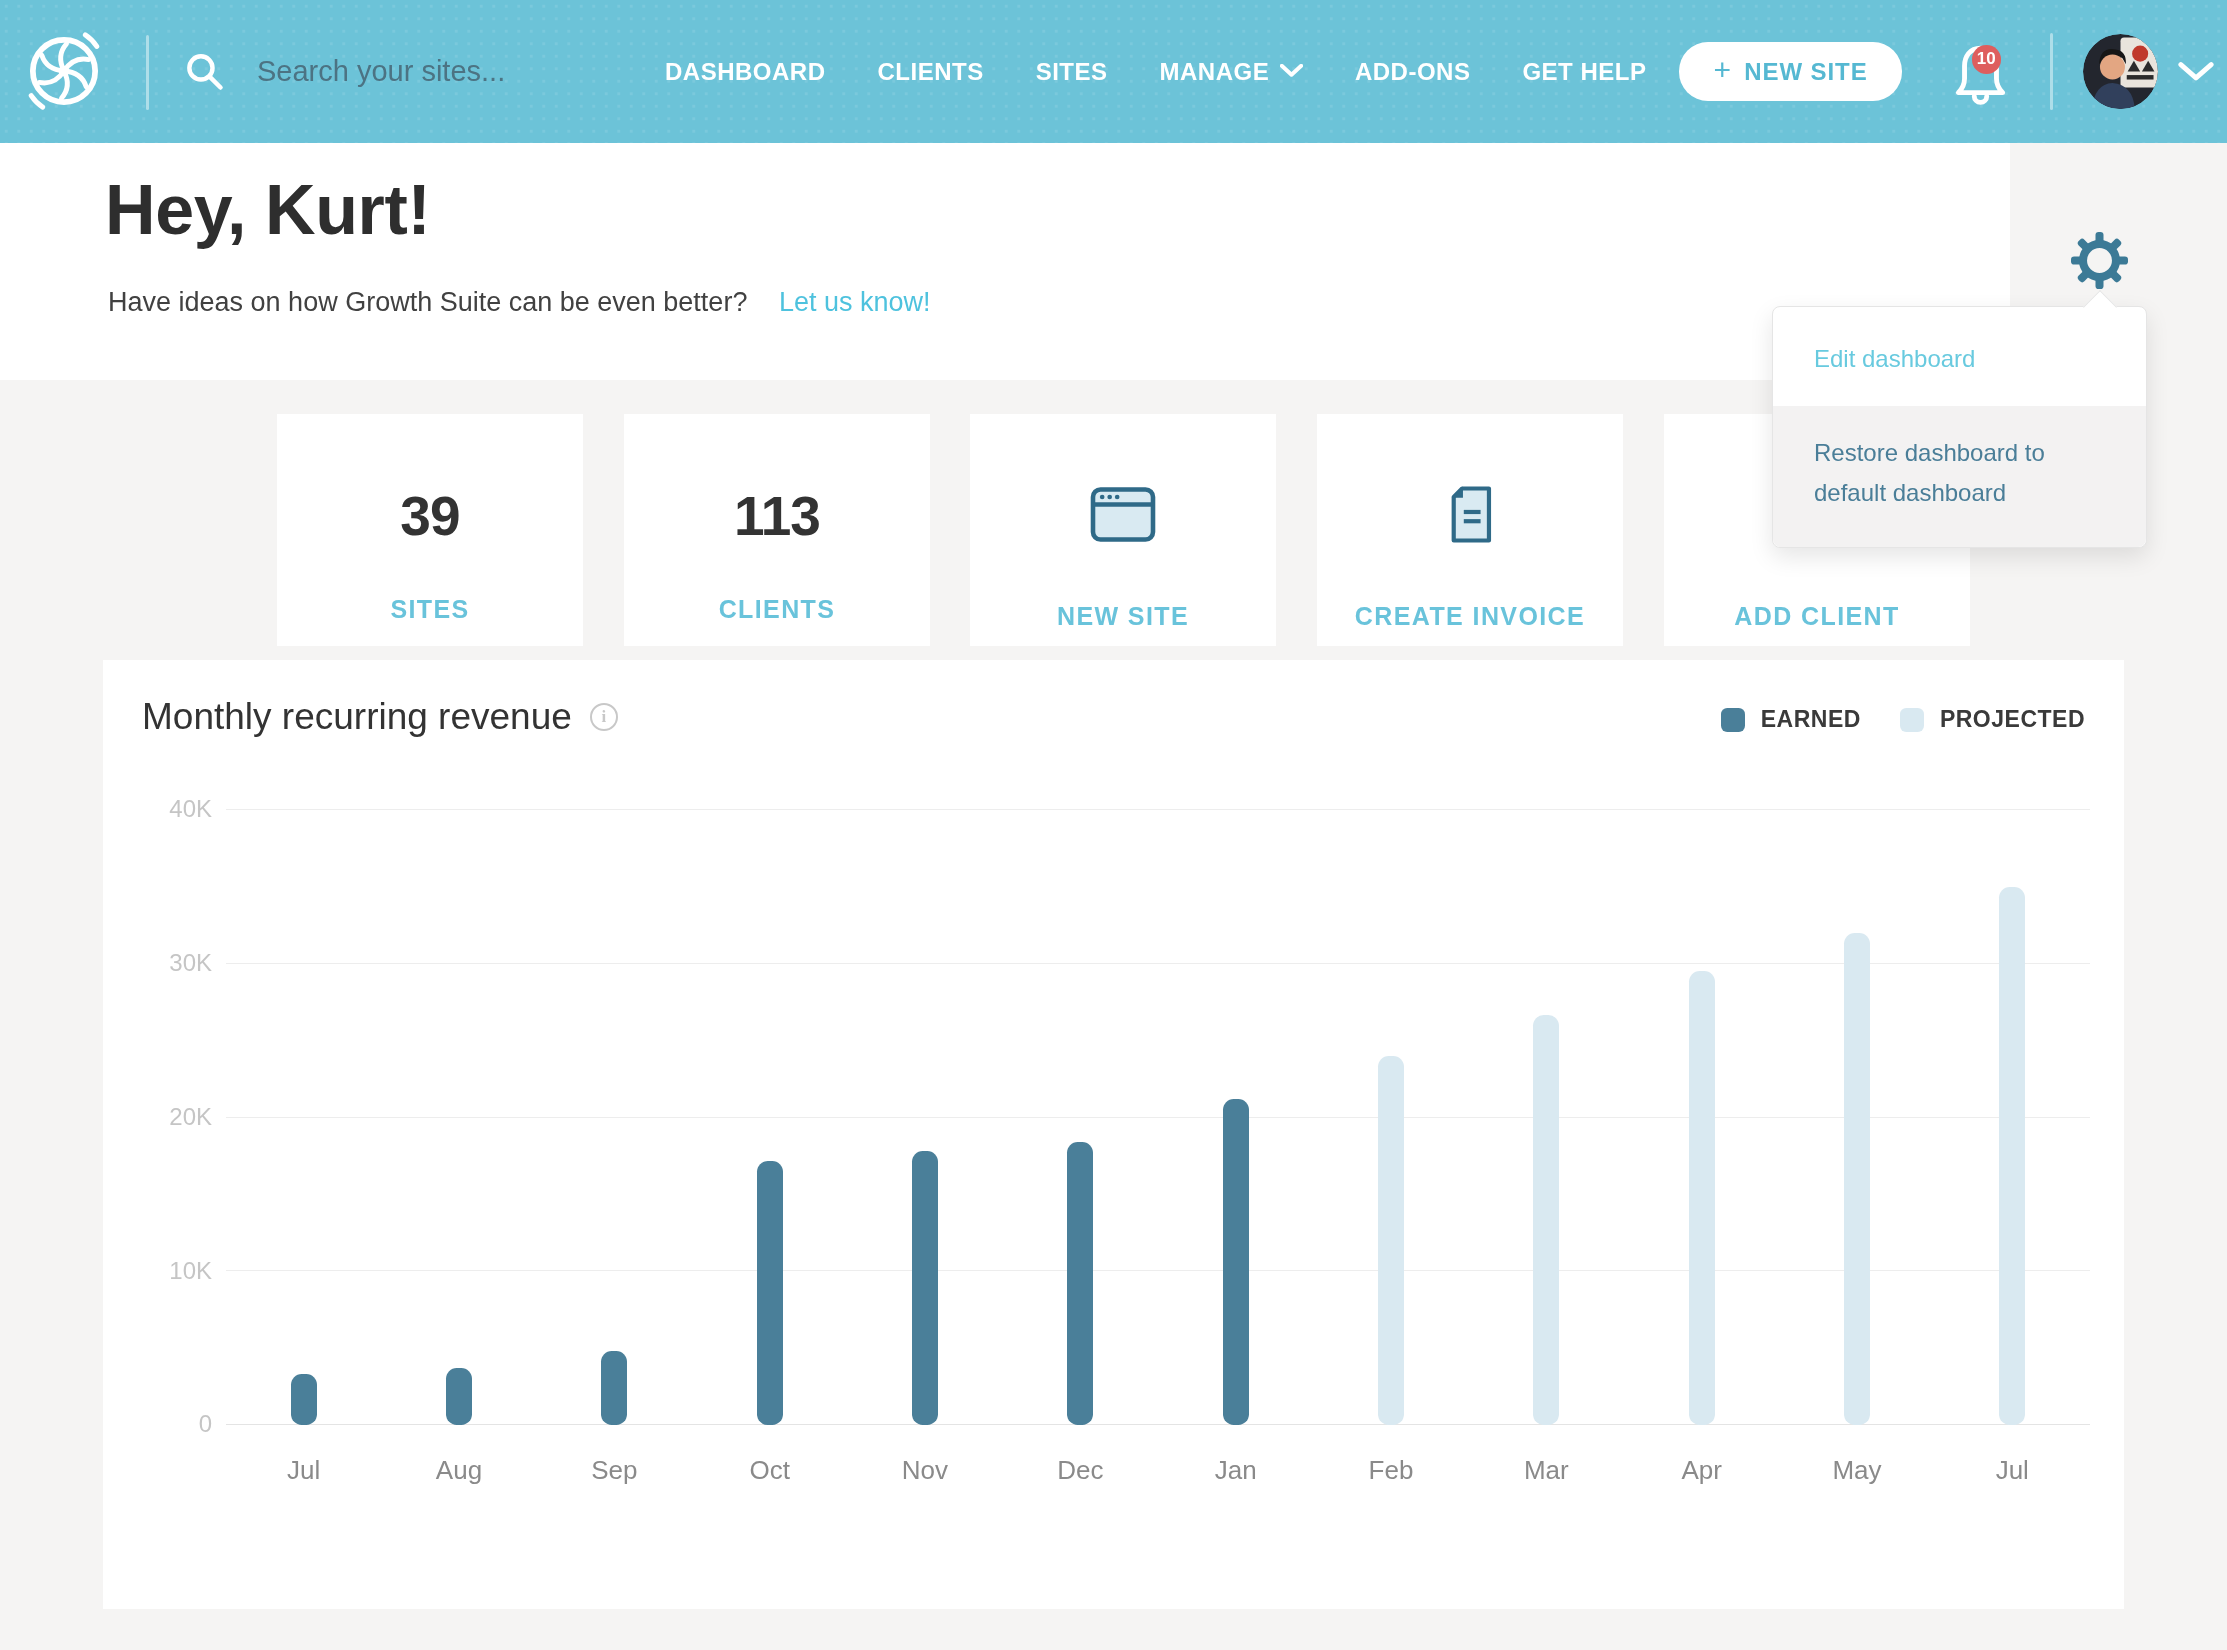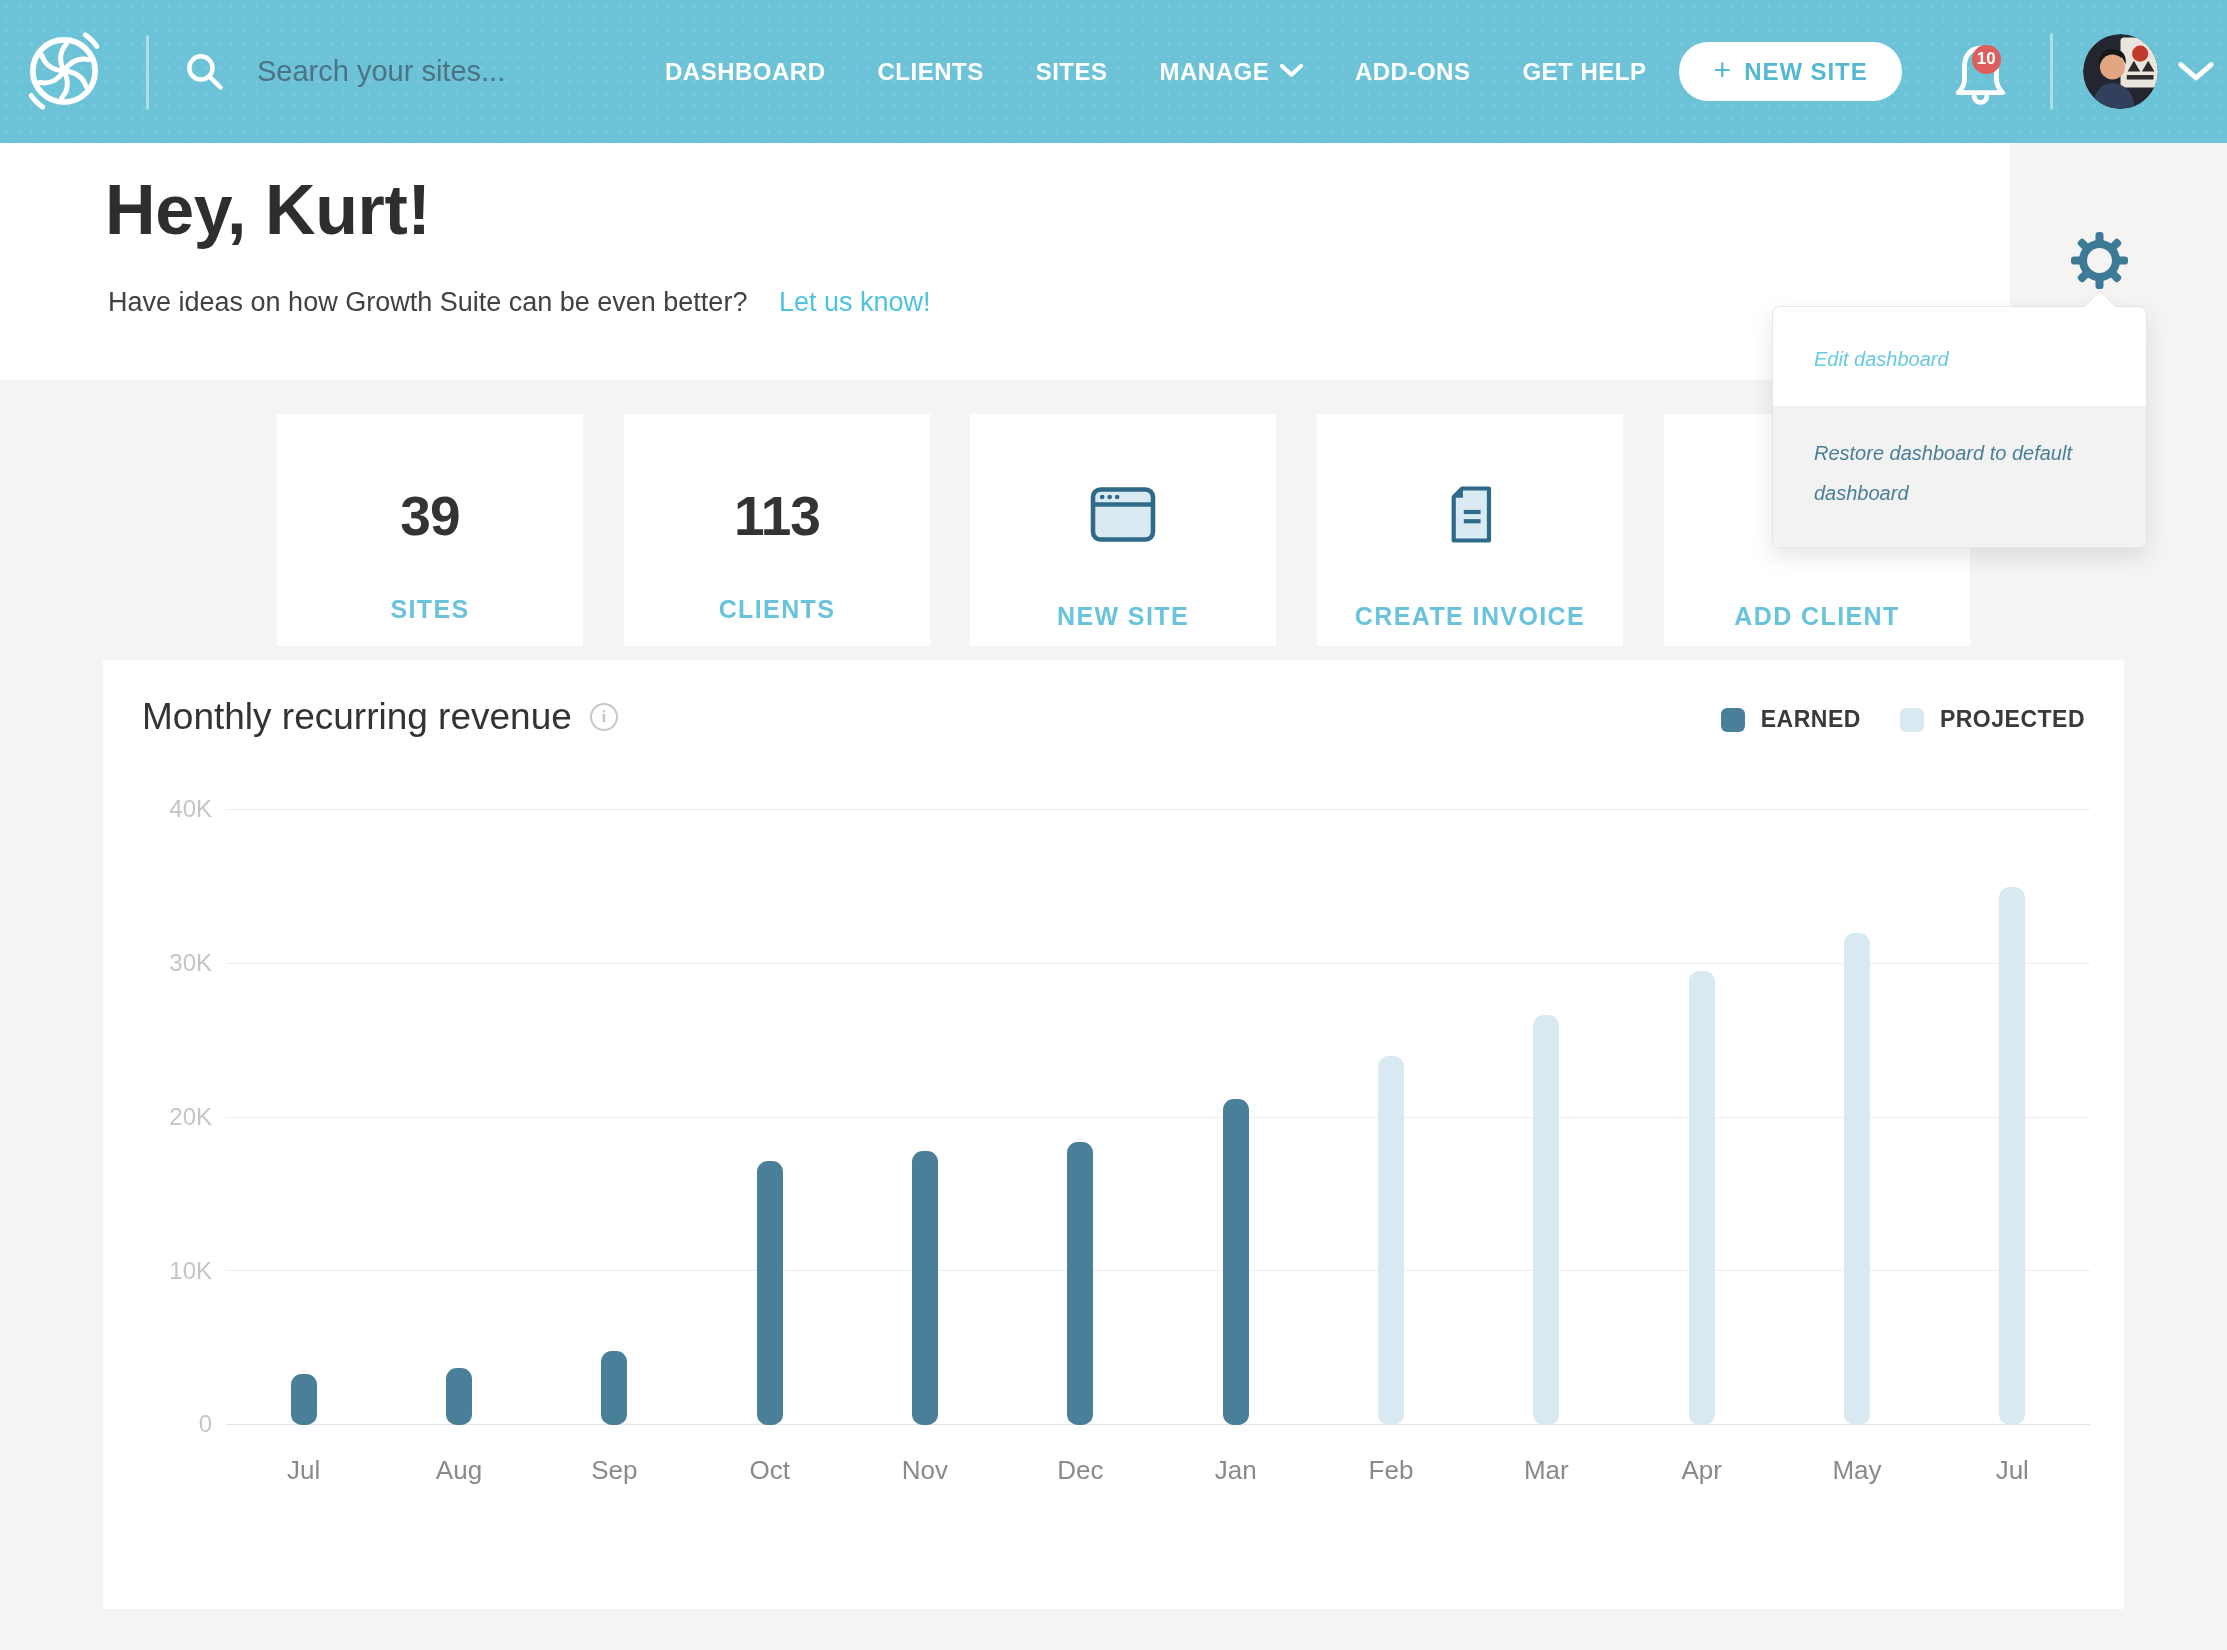--- a/index.html
+++ b/index.html
@@ -55,21 +55,21 @@
   
   .popover{
     position:absolute;left:1772px;top:306px;width:373px;background:#FFFFFF;
     border:0.9px solid #E5E5E5;border-radius:8px;
     box-shadow:0 9px 23px rgba(0,0,0,0.10);z-index:50;
   }
   .popover-caret{
     position:absolute;left:315px;top:-11.6px;width:23px;height:23px;background:#FFFFFF;
     border-left:0.9px solid #E5E5E5;border-top:0.9px solid #E5E5E5;transform:rotate(45deg);
   }
-  .menu-item{font-size:20px;line-height:40px;padding:32px 41px 27px 41px;color:#68CADF;cursor:pointer;border-radius:8px 8px 0 0;font-style:italic;}
+  .menu-item{font-size:24px;line-height:40px;padding:32px 41px 27px 41px;color:#68CADF;cursor:pointer;border-radius:8px 8px 0 0;}
   .menu-item.alt{background:#F3F2F2;color:#4A7E98;padding:27px 41px 34px 41px;border-radius:0 0 8px 8px;}
   
   .card{
     position:absolute;top:414px;width:306px;height:232px;background:#FFFFFF;
     display:flex;flex-direction:column;align-items:center;cursor:pointer;gap:38px;
   }
   .stat-value{margin-top:70px;font-size:55px;font-weight:700;color:#333333;letter-spacing:-0.9px;}
   .card-label{font-size:25px;font-weight:700;color:#69C3DB;letter-spacing:1.4px;margin-top:9px;white-space:nowrap;}
   .card-icon{margin-top:71px;height:59px;display:flex;align-items:center;}
   .card .action-label{margin-top:19.6px;}

